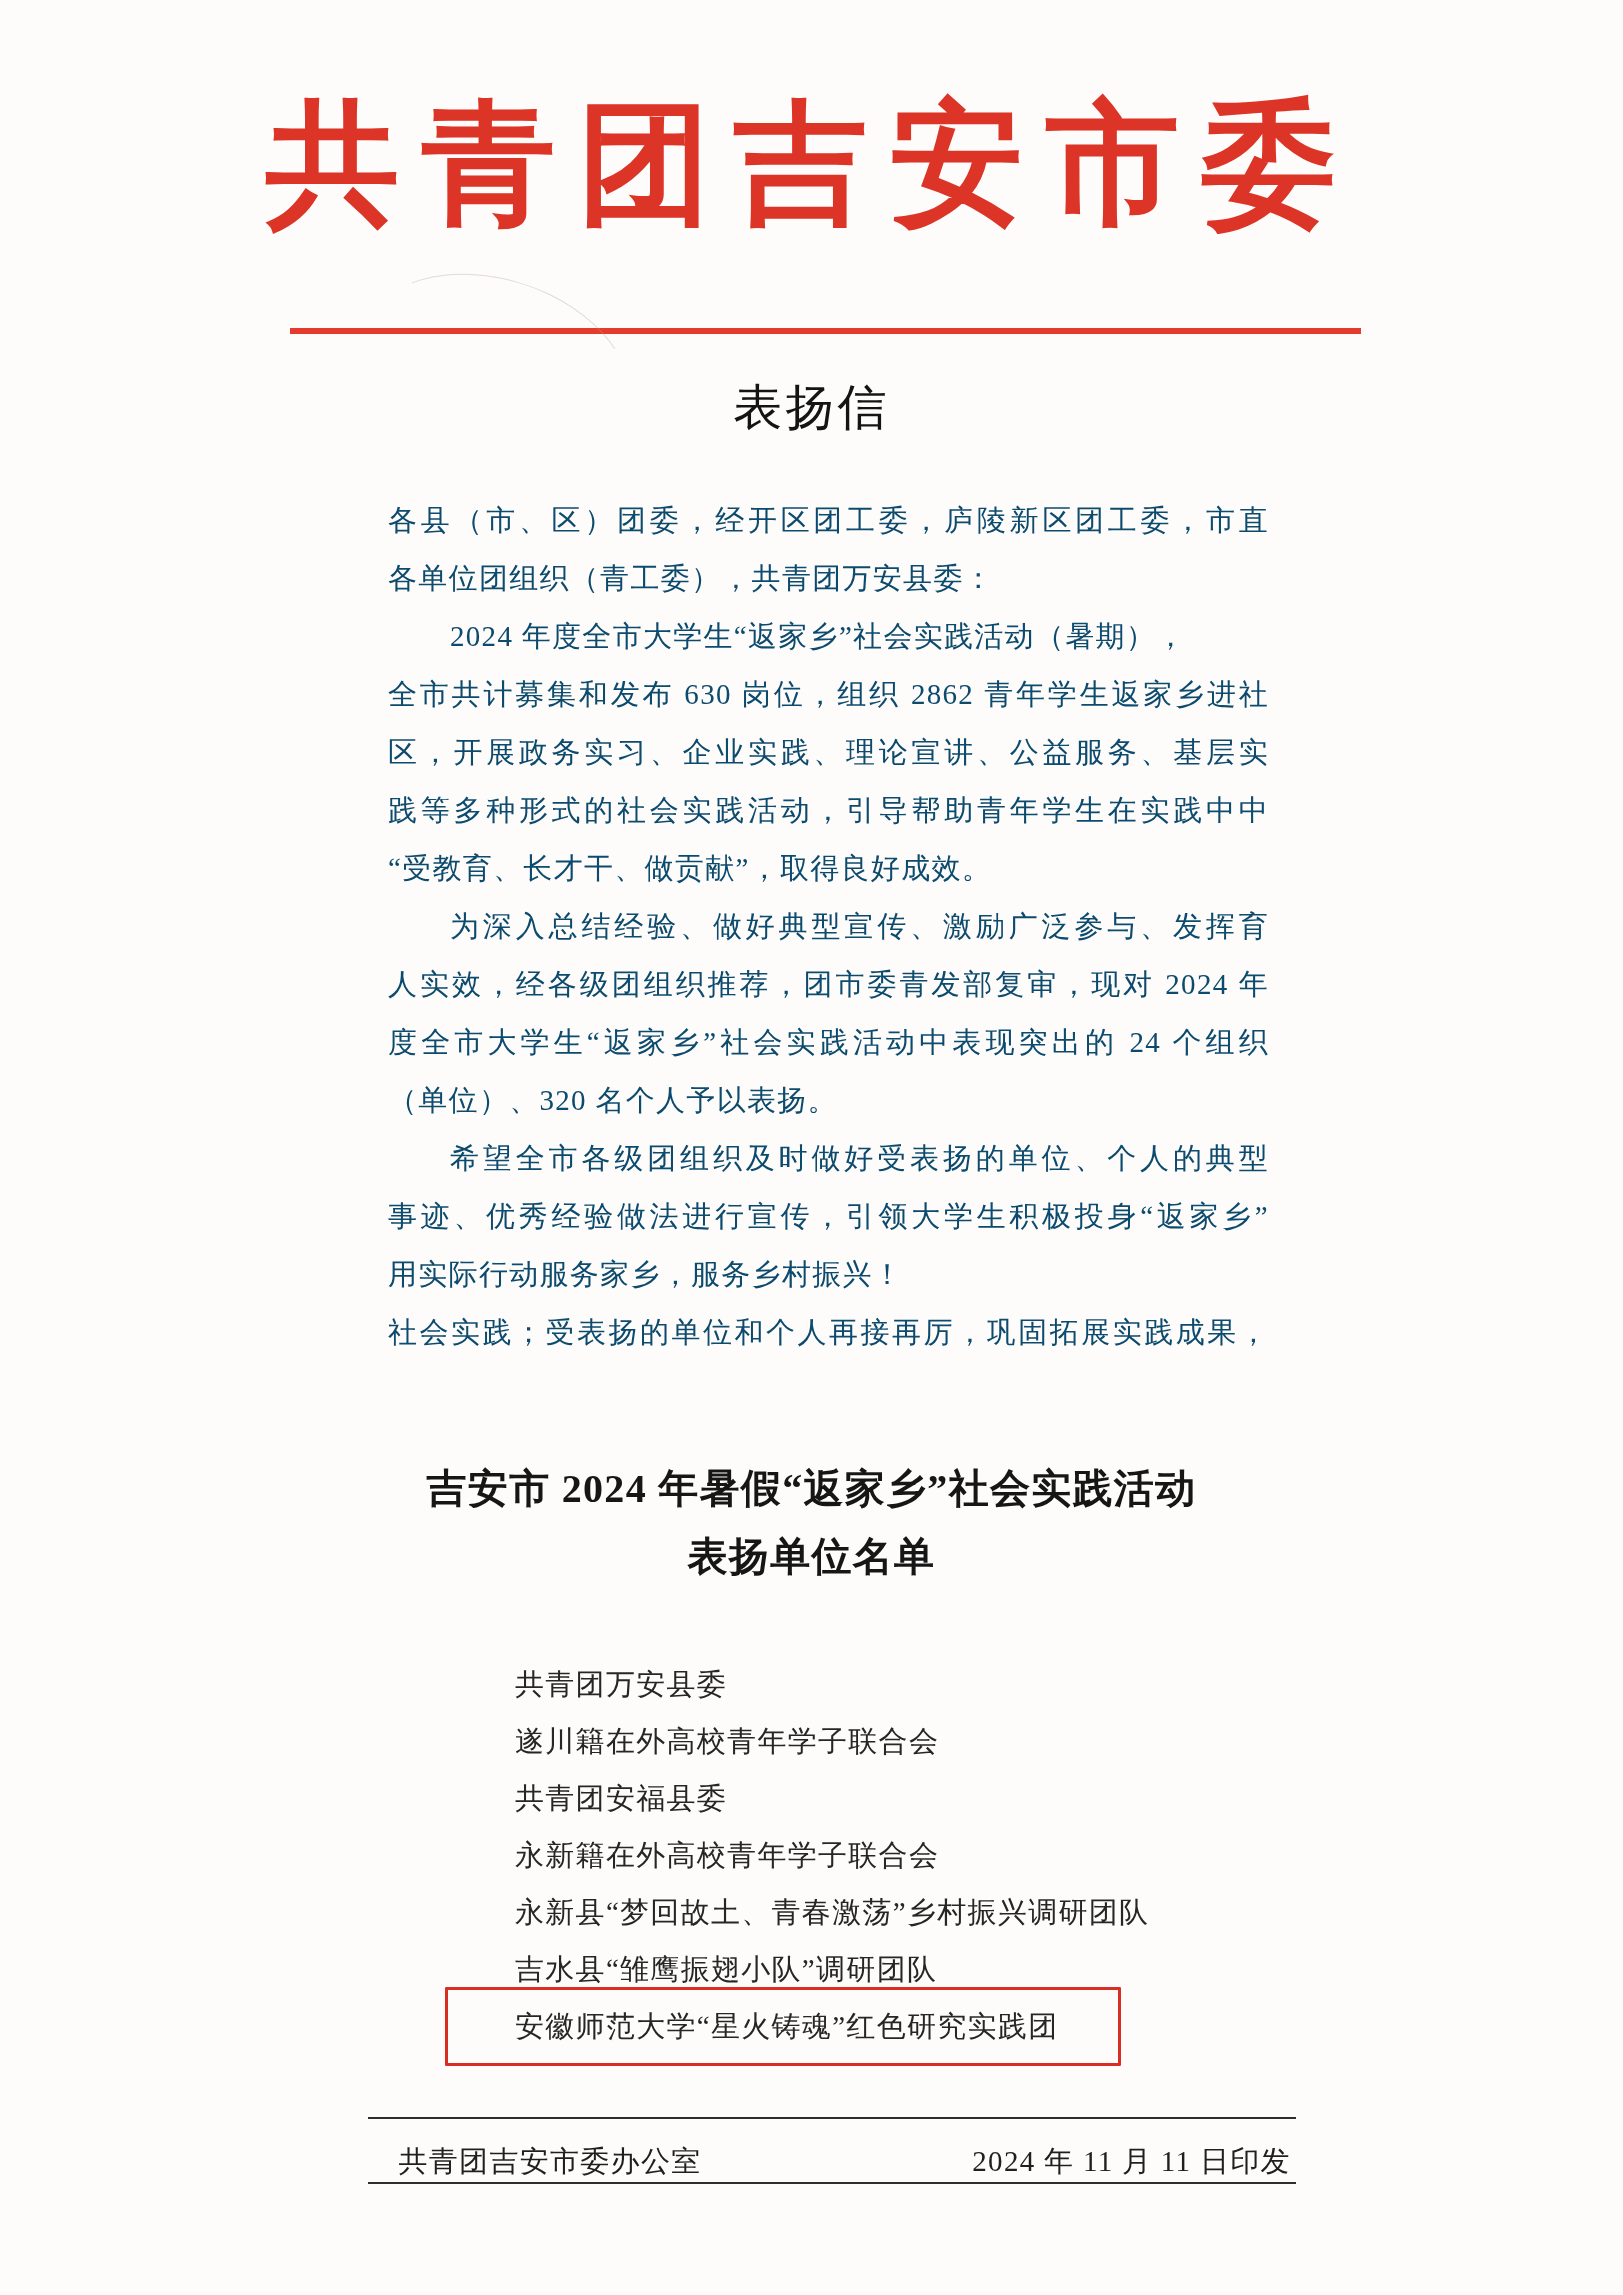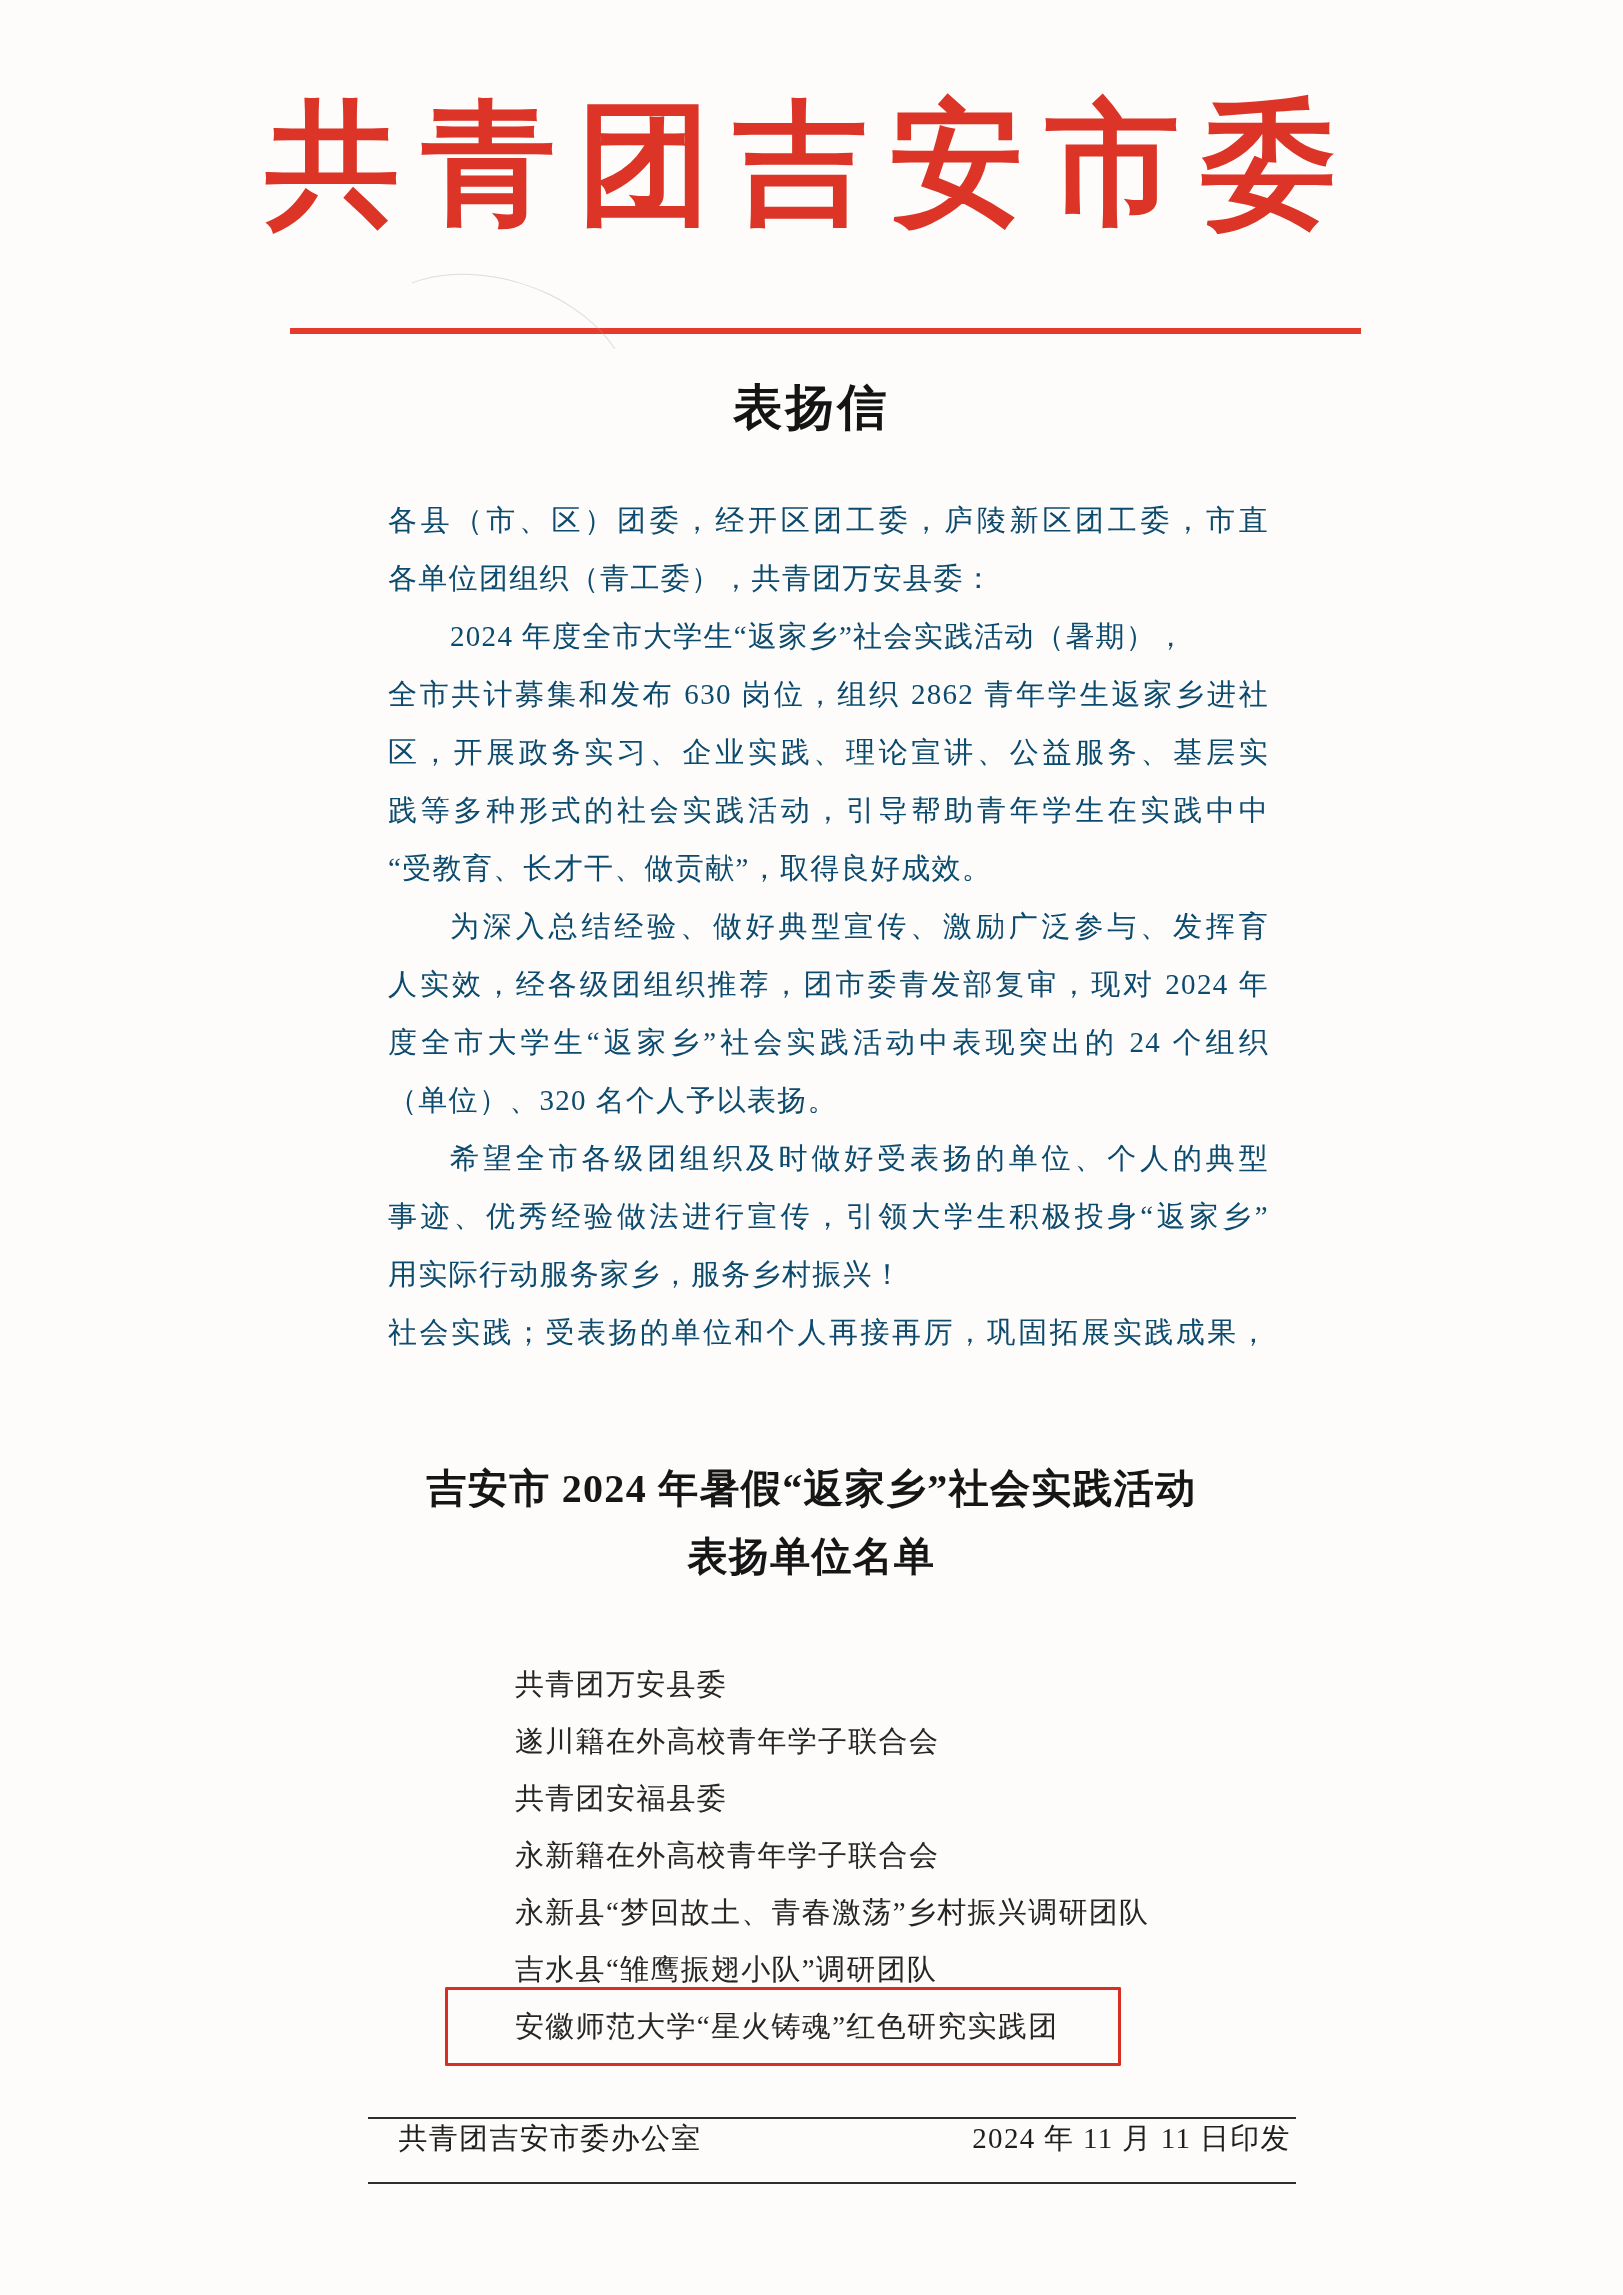--- a/index.html
+++ b/index.html
@@ -36,21 +36,21 @@
     border:1.9px solid transparent;
     border-top-color:rgba(175,165,155,.38);
     border-radius:50%;
     transform:rotate(18deg);
   }
   
   .letter-title{
     position:absolute;top:380px;left:0;width:1623px;
     text-align:center;
     font-size:49px;line-height:56px;
-    font-weight:700;letter-spacing:3.2px;
+    font-weight:400;letter-spacing:3.2px;
     color:#141414;
   }
   
   .body-col{
     position:absolute;left:388px;top:491px;width:881px;
     font-size:29px;line-height:58px;
     letter-spacing:1.3px;
     color:#0c4a6e;
   }
   .bline{min-height:58px;}
@@ -79,21 +79,21 @@
     border:3.2px solid #d92f23;
     border-radius:1.3px;
     box-sizing:border-box;
   }
   
   .footer-band{
     position:absolute;left:368px;top:2117px;width:928px;height:67px;
     border-top:2.6px solid #2e2e2e;
     border-bottom:2.6px solid #2e2e2e;
     box-sizing:border-box;
-    display:flex;align-items:flex-start;justify-content:space-between;
+    display:flex;align-items:flex-end;justify-content:space-between;
     font-size:29px;letter-spacing:1.3px;color:#1f1f1f;
   }
   .footer-issuer{padding-left:30.5px;white-space:nowrap;}
   .footer-date{padding-right:5.2px;white-space:nowrap;}
 </style>
 </head>
 <body>
 
 <div class="page">
 

